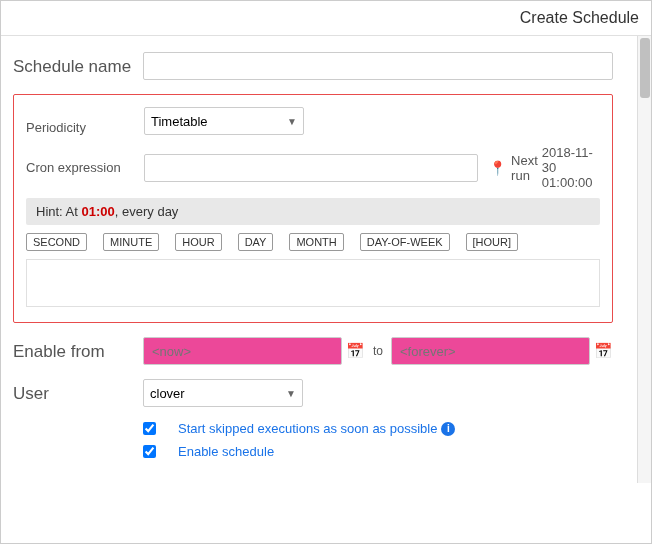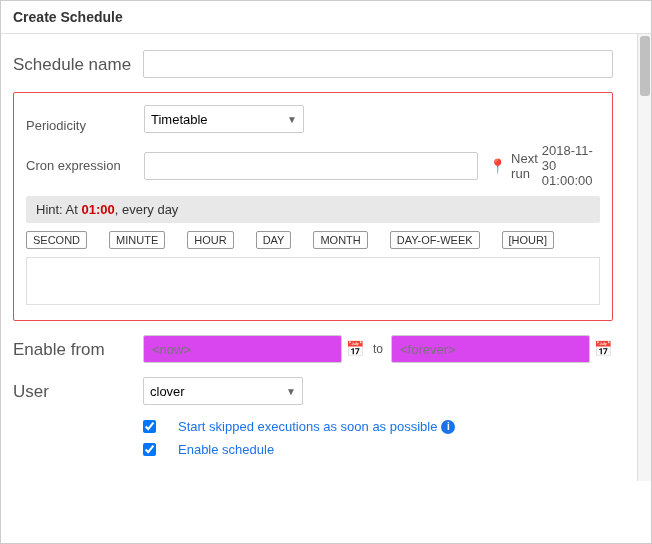--- a/index.html
+++ b/index.html
@@ -14,24 +14,25 @@
     }
     .container {
       width: 652px;
       height: 544px;
       position: relative;
       background: #fff;
       border: 1px solid #ccc;
     }
     .header {
       padding: 8px 12px;
-      font-size: 14px;
-      font-weight: bold;
+      font-size: 16px;
+      font-weight: normal;
       color: #333;
       border-bottom: 1px solid #e0e0e0;
+      text-align: right;
     }
     .scrollbar {
       position: absolute;
       right: 0;
       top: 0;
       width: 14px;
       height: 100%;
       background: #f5f5f5;
       border-left: 1px solid #ddd;
     }
@@ -148,21 +149,21 @@
       margin-bottom: 8px;
       border-radius: 2px;
     }
     .hint-highlight {
       color: #cc0000;
       font-weight: bold;
     }
     .cron-buttons {
       display: flex;
       flex-wrap: wrap;
-      gap: 22px;
+      gap: 16px;
       margin-bottom: 8px;
     }
     .cron-btn {
       border: 1px solid #999;
       background: #fff;
       padding: 2px 6px;
       font-size: 11px;
       cursor: pointer;
       border-radius: 2px;
       color: #333;
@@ -181,21 +182,21 @@
       align-items: center;
     }
     .date-input {
       width: 130px;
       padding: 3px 6px;
       border: 1px solid #ccc;
       border-radius: 2px;
       font-size: 13px;
       color: #999;
       height: 26px;
-      background: #d946ef;
+      background: #ec4899;
     }
     .to-label {
       margin: 0 8px;
       color: #555;
       font-size: 12px;
     }
     .cal-icon {
       margin-left: 4px;
       cursor: pointer;
       color: #1a73e8;

